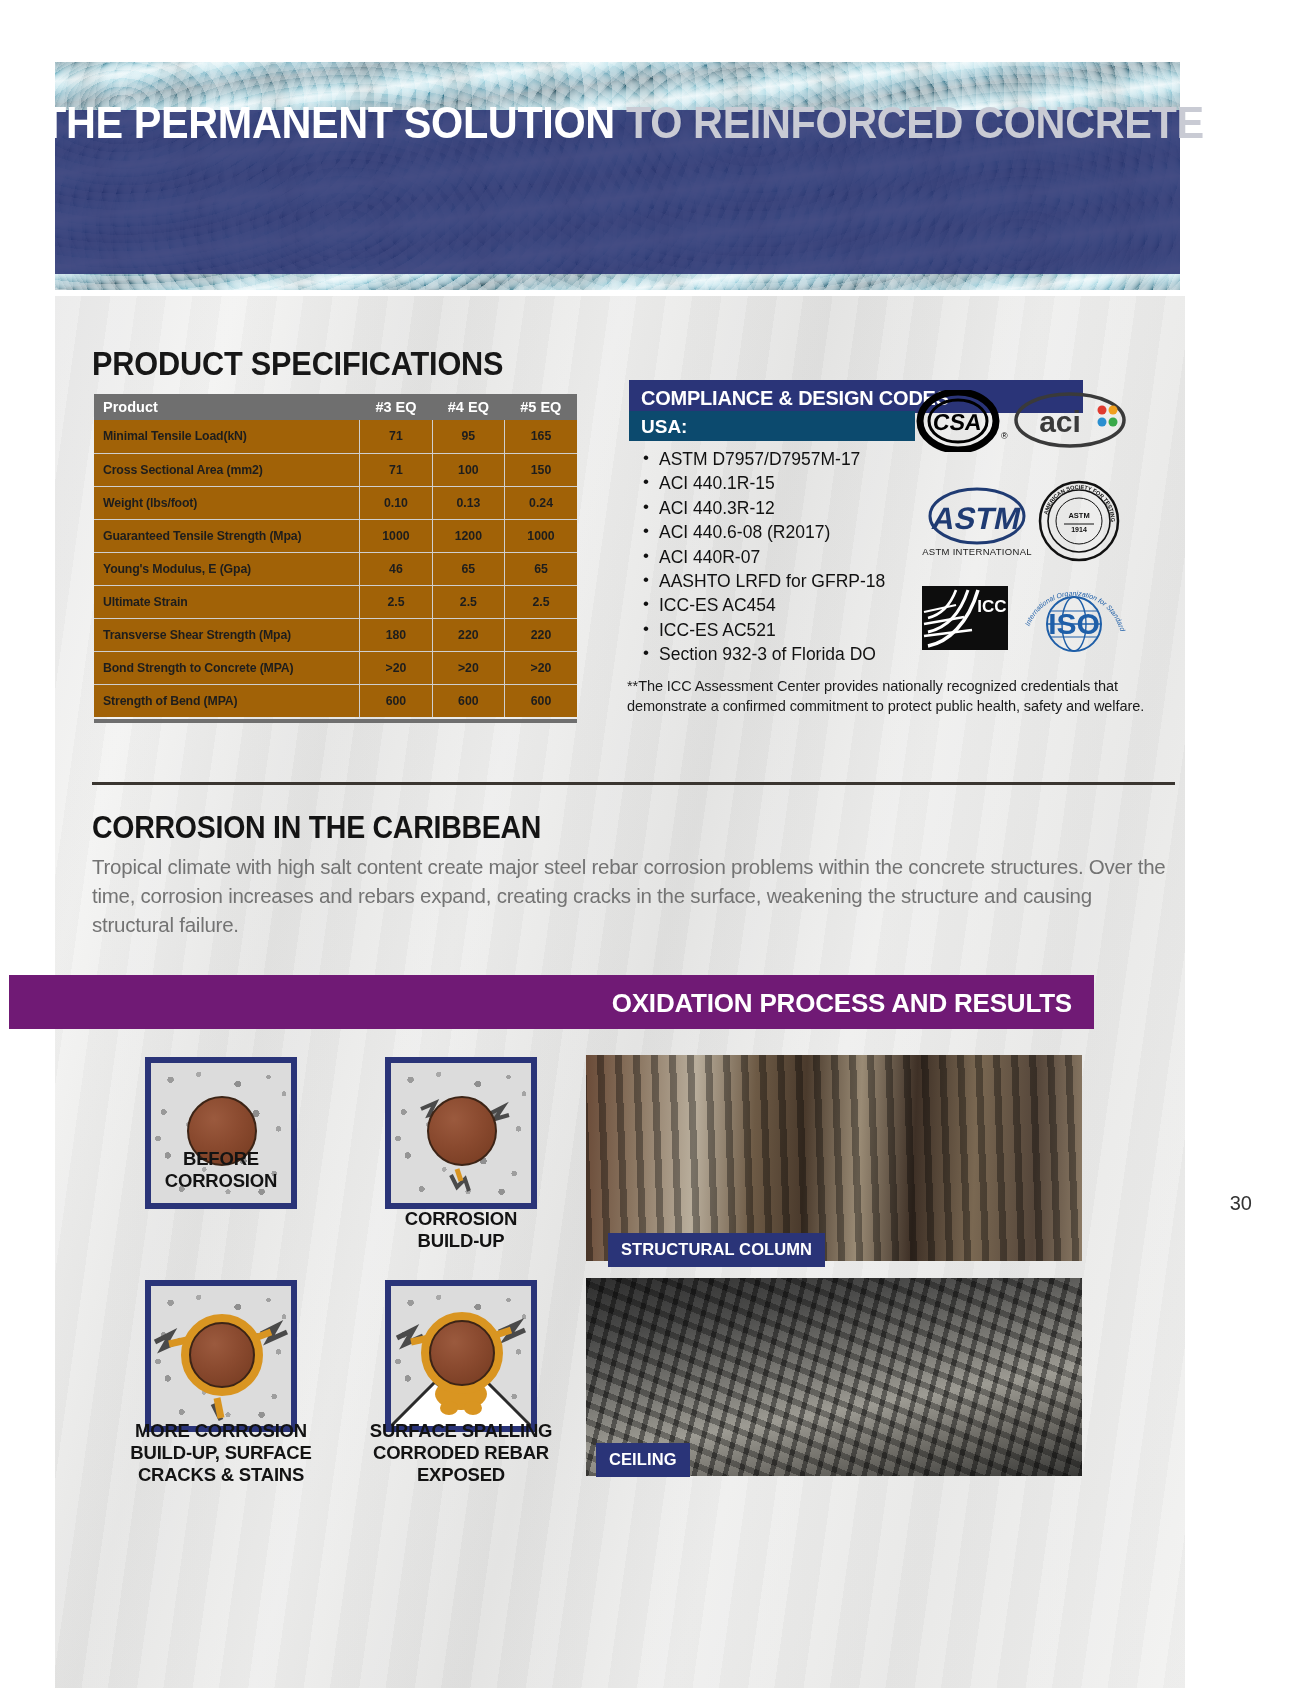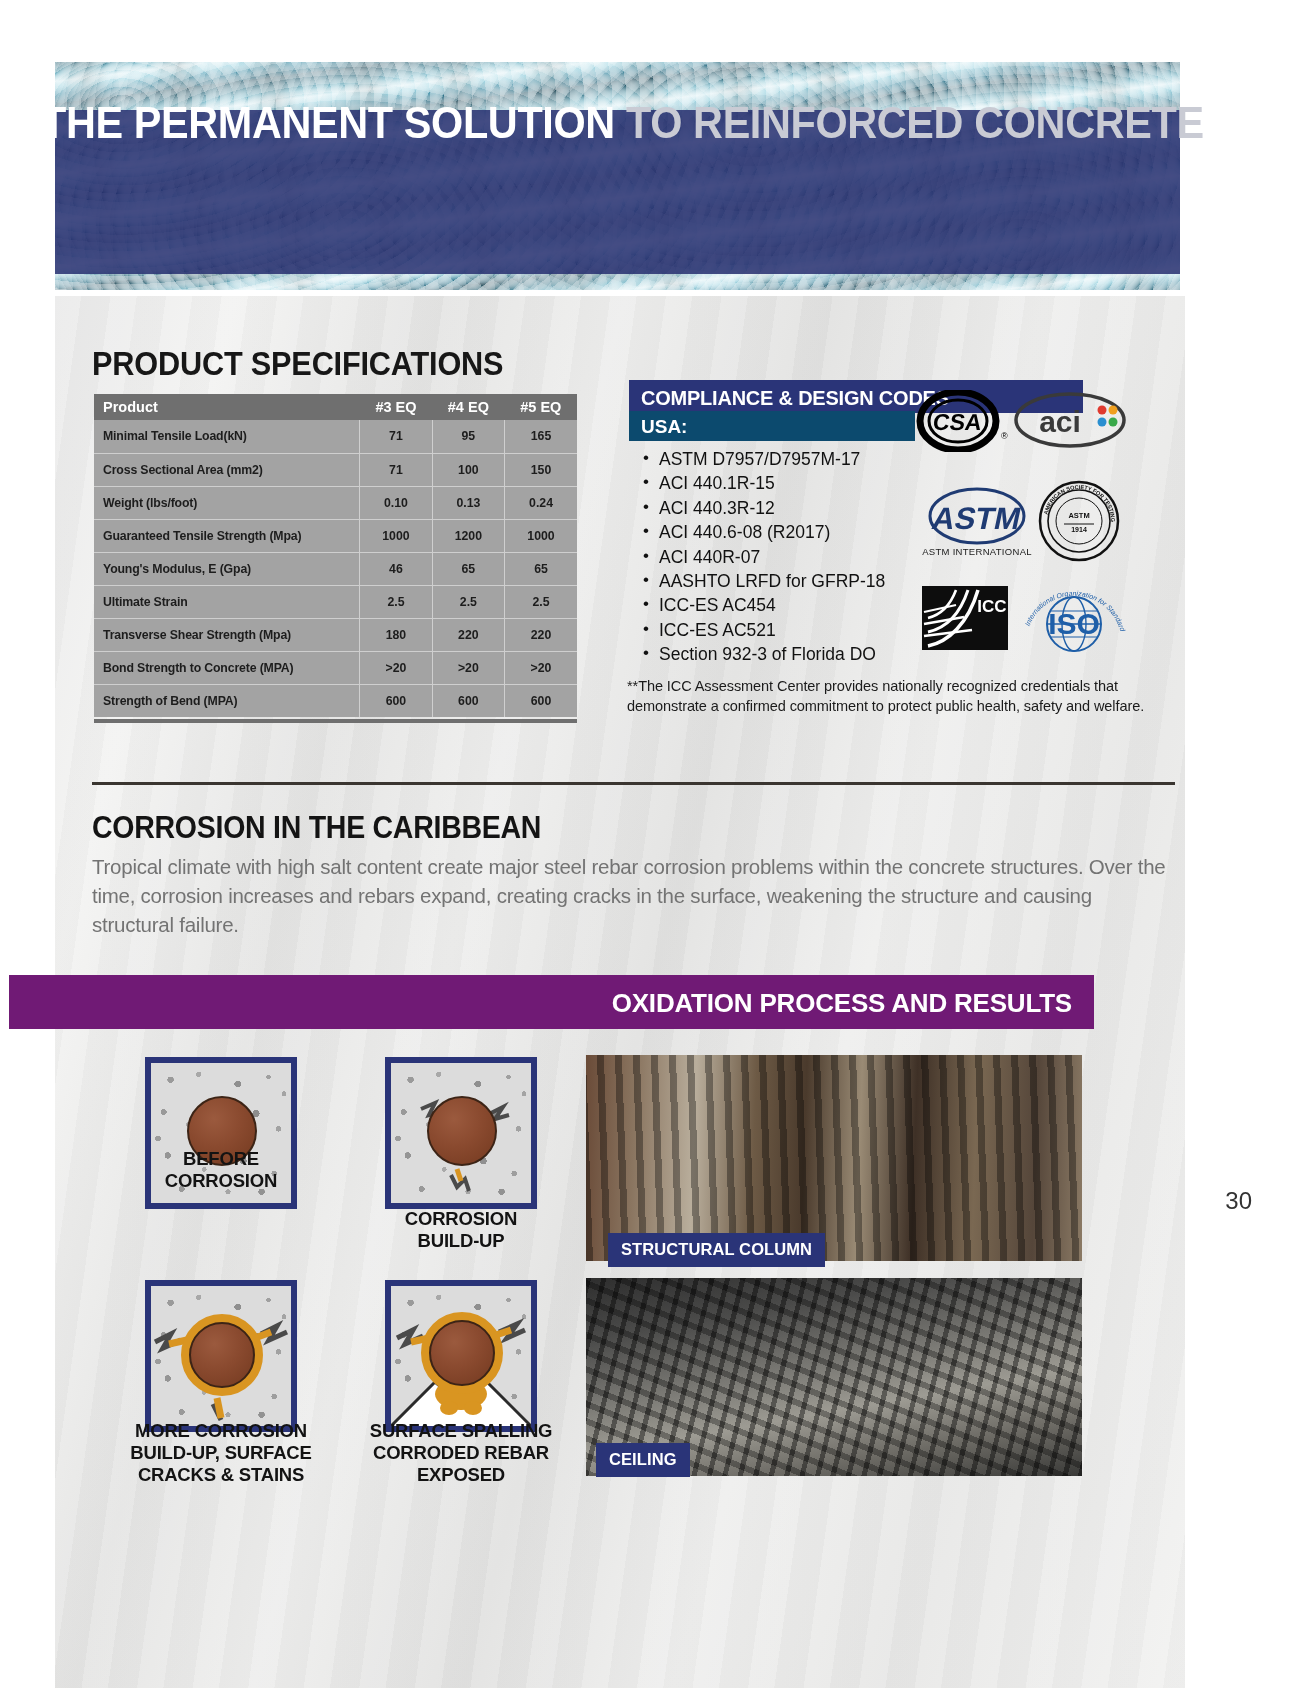--- a/index.html
+++ b/index.html
@@ -116,21 +116,21 @@
     background: #6f6f6f;
     color: #ffffff;
     font-size: 14.5px;
     font-weight: 700;
     padding: 3px 9px;
     text-align: center;
     height: 26px;
   }
   table.spec-table th.first { text-align: left; }
   table.spec-table td {
-    background: #a3a3a3;
+    background: #a16207;
     border-bottom: 1px solid #cfcfcf;
     border-left: 1px solid #cfcfcf;
     padding: 7px 9px;
     text-align: center;
     font-weight: 700;
     height: 33px;
   }
   table.spec-table td.label {
     text-align: left;
     border-left: none;
@@ -338,21 +338,21 @@
     color: #ffffff;
     font-size: 16.5px;
     font-weight: 700;
     letter-spacing: 0.1px;
     padding: 7px 13px 8px 13px;
   }
 
   .page-number {
     position: absolute;
     right: 62px; bottom: 41px;
-    font-size: 24px;
+    font-size: 20px;
     color: #333333;
   }
 </style>
 </head>
 <body>
 
 <div class="page">
 
   <div class="left-strip"></div>
   <div class="body-panel"></div>

